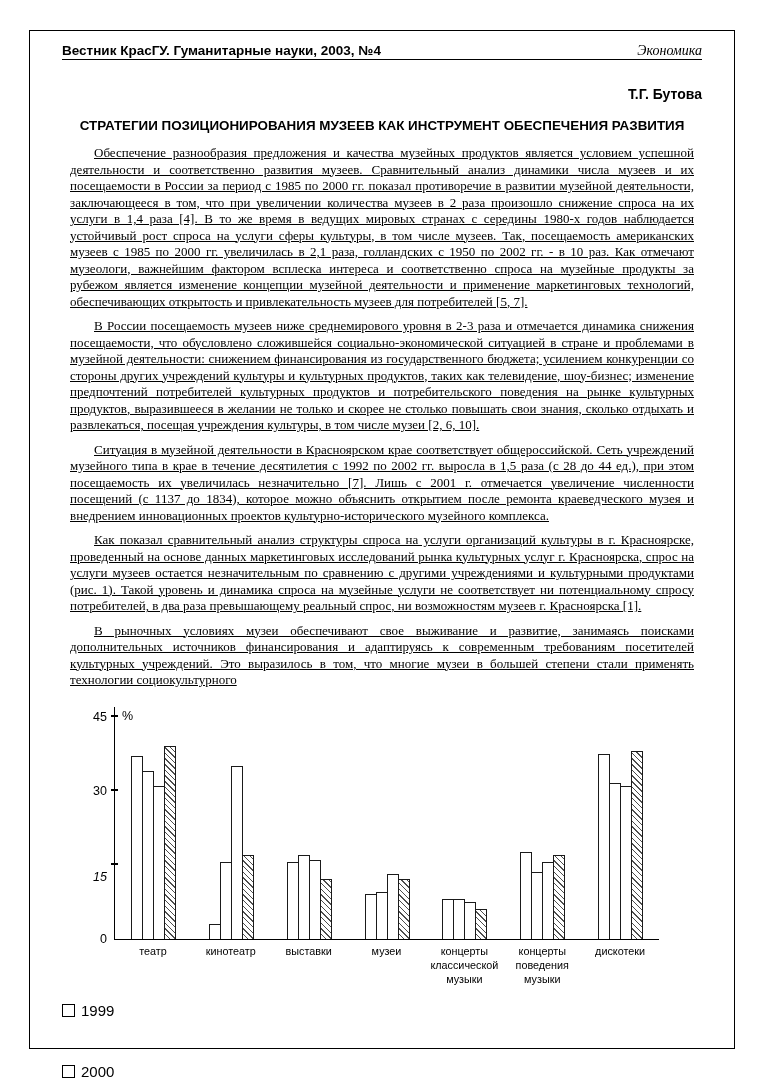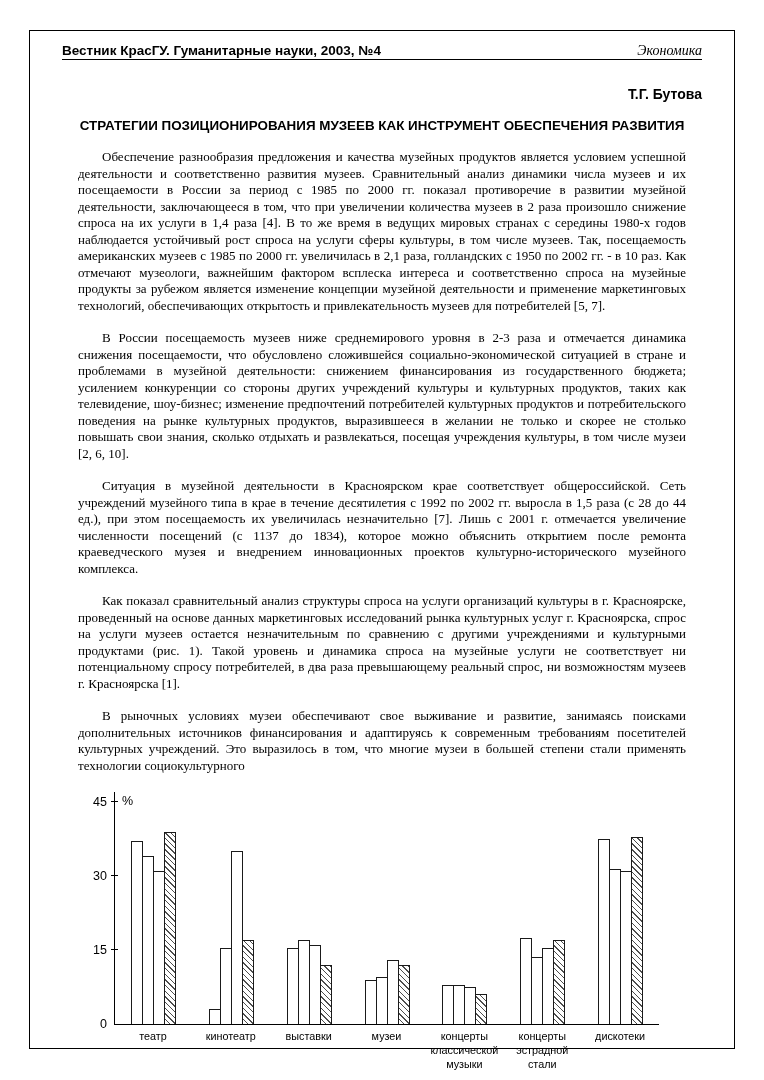--- a/index.html
+++ b/index.html
@@ -36,21 +36,22 @@
     text-align: center;
     font-family: "Liberation Sans", sans-serif;
     font-weight: bold; font-size: 13.4px;
     margin: 16px 0 12px 0;
   }
   .par {
     font-size: 13px;
     line-height: 1.27;
     text-align: justify;
     text-indent: 24px;
-    margin: 16px;
+    margin: 8px;
+    text-decoration: underline;
   }
   
   .chart-block { margin-top: 18px; }
   .chart-wrap {
     position: relative;
     margin-left: 52px;
     width: 545px;
     font-family: "Liberation Sans", sans-serif;
   }
   .plot {
@@ -194,34 +195,34 @@
               <div class="bar" title="концерты эстрадной музыки 2001: 15.5%" style="height: 76.4667px;"></div>
               <div class="bar hatch" title="концерты эстрадной музыки 2002: 17%" style="height: 83.8667px;"></div>
             </div>
             <div class="bar-group">
               <div class="bar" title="дискотеки 1999: 37.5%" style="height: 185px;"></div>
               <div class="bar" title="дискотеки 2000: 31.5%" style="height: 155.4px;"></div>
               <div class="bar" title="дискотеки 2001: 31%" style="height: 152.933px;"></div>
               <div class="bar hatch" title="дискотеки 2002: 38%" style="height: 187.467px;"></div>
             </div>
             <div class="ytick" style="bottom: -7px;">0</div>
-            <div class="ytick" style="bottom: 67px;">15</div>
+            <div class="ytick" style="bottom: 55px; font-style: italic;">15</div>
             <div class="ytickmark" style="bottom: 74px;"></div>
             <div class="ytick" style="bottom: 141px;">30</div>
             <div class="ytickmark" style="bottom: 148px;"></div>
             <div class="ytick" style="bottom: 215px;">45</div>
             <div class="ytickmark" style="bottom: 222px;"></div>
           </div>
         <div class="xlabels" id="xlabels">
             <div class="xlabel">театр</div>
             <div class="xlabel">кинотеатр</div>
             <div class="xlabel">выставки</div>
             <div class="xlabel">музеи</div>
             <div class="xlabel">концерты классической музыки</div>
-            <div class="xlabel">концерты эстрадной стали</div>
+            <div class="xlabel">концерты поведения музыки</div>
             <div class="xlabel">дискотеки</div>
           </div>
       </div>
       <div class="legend" id="legend">
           <div class="legend-item">
             <span class="swatch"></span>
             <span>1999</span>
           </div>
           <div class="legend-item">
             <span class="swatch"></span>

